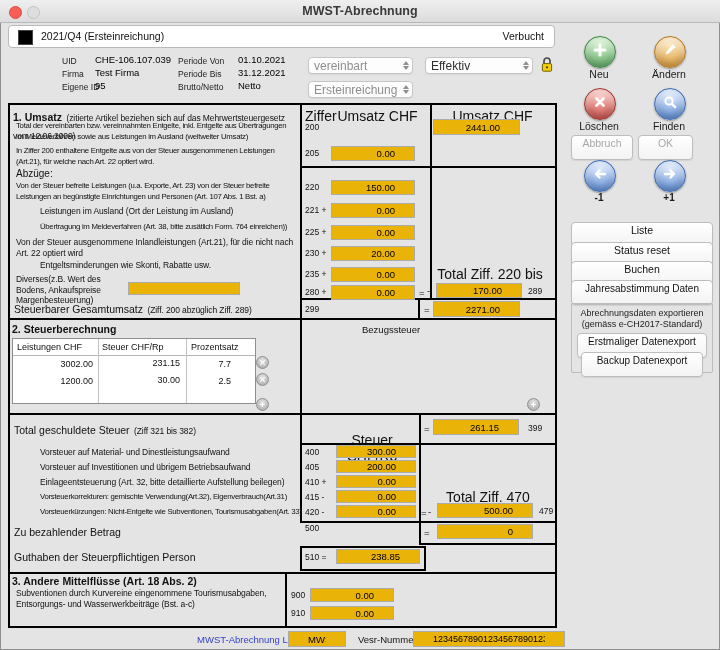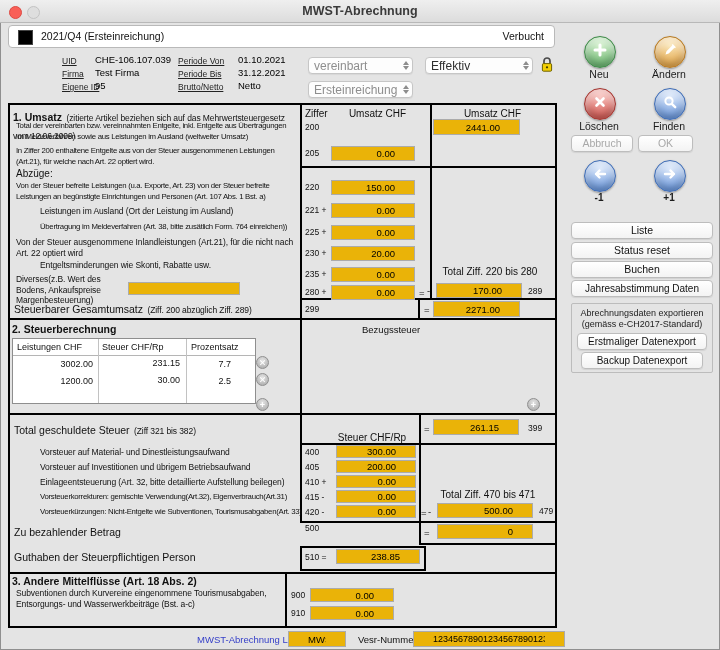--- a/index.html
+++ b/index.html
@@ -15,42 +15,42 @@
   .tl{position:absolute;top:6px;width:11px;height:11px;border-radius:50%;}
   .tl.red{left:9px;background:#f95f57;border:1px solid #dd4a43;}
   .tl.grey{left:27px;background:#dedede;border:1px solid #c3c3c3;}
   
   .recordbar{position:absolute;left:8px;top:25px;width:545px;height:21px;background:#fff;
     border:1px solid #b9b9b9;border-radius:4px;}
   .sq{position:absolute;left:9px;top:4px;width:13px;height:13px;background:#000;border:1px solid #444;}
   .rtitle{position:absolute;left:32px;top:4px;font-size:10.5px;}
   .rstatus{position:absolute;right:10px;top:4px;font-size:10.5px;}
   
-  .hl9{font-size:8.5px;color:#222;text-decoration:underline;}
+  .hl9{font-size:8.5px;color:#222;}
   .hv{font-size:9.5px;color:#000;}
   .dd{position:absolute;height:17px;background:#fdfdfd;border:1px solid #c6c6c6;border-radius:4px;
       font-size:12px;line-height:16px;padding:0 16px 0 5px;box-sizing:border-box;color:#8e8e8e;
       box-shadow:0 1px 1px rgba(0,0,0,.06);}
   .dd.dark{color:#2e2e2e;}
   .stepper{position:absolute;right:3px;top:3px;display:flex;flex-direction:column;gap:1px;align-items:center;}
   .st{width:0;height:0;border-left:3px solid transparent;border-right:3px solid transparent;}
   .st.up{border-bottom:4px solid #8d8d8d;}
   .st.down{border-top:4px solid #8d8d8d;}
   
   .mainbox{position:absolute;left:8px;top:103px;width:549px;height:525px;border:2px solid #000;box-sizing:border-box;}
   .hline{position:absolute;height:2px;background:#000;}
   .vline{position:absolute;width:2px;background:#000;}
   
   .small{font-size:8.5px;line-height:10.5px;letter-spacing:-.1px;}
   .f78{font-size:7.8px;letter-spacing:-.3px;line-height:10.5px;}
   .nw{white-space:nowrap;padding-left:24px;}
   .mid{font-size:10.5px;}
   .b{font-weight:bold;}
   .zif{font-size:8.5px;}
-  .colh{font-size:10px;text-align:center;}
+  .colh{font-size:14px;text-align:center;}
   .op{font-size:9.5px;}
   input.num{position:absolute;border:1px solid #ababab;background:#eab308;font-size:9.5px;
     text-align:right;padding:0 19px;box-sizing:border-box;height:15px;
     font-family:"Liberation Sans","DejaVu Sans",sans-serif;color:#000;}
   input.txt{text-align:left;}
   
   .table{position:absolute;left:12px;top:338px;width:242px;height:64px;background:#fff;border:1px solid #8e8e8e;}
   .tcell{position:absolute;font-size:9px;}
   .tval{position:absolute;font-size:9px;text-align:right;}
   .tline-v{position:absolute;top:0;width:1px;height:64px;background:#c2c2c2;}
@@ -61,21 +61,21 @@
     color:#fff;font-size:9px;font-weight:bold;text-align:center;line-height:12px;box-sizing:border-box;}
   
   .cbtn{position:absolute;width:30px;height:30px;border-radius:50%;display:flex;align-items:center;justify-content:center;
     box-shadow:inset 0 7px 8px rgba(255,255,255,.55), inset 0 -4px 6px rgba(0,0,0,.2), 0 1px 2px rgba(0,0,0,.35);}
   .cbtn.green{background:radial-gradient(circle at 50% 28%,#cdeec4,#4da257);border:1px solid #3f8a49;}
   .cbtn.orange{background:radial-gradient(circle at 50% 28%,#f9e3b0,#d9912c);border:1px solid #b67a24;}
   .cbtn.red{background:radial-gradient(circle at 50% 28%,#f7b6b1,#c33f38);border:1px solid #a23631;}
   .cbtn.blue{background:radial-gradient(circle at 50% 28%,#d6e4f9,#4a7fd0);border:1px solid #3f6cb4;}
   .clbl{position:absolute;width:60px;text-align:center;font-size:10.5px;color:#1c1c1c;}
   .btn{position:absolute;background:linear-gradient(#ffffff,#f3f3f3);border:1px solid #bdbdbd;border-radius:4px;
-    font-size:10.5px;text-align:center;height:17px;line-height:15px;box-sizing:border-box;color:#111;
+    font-size:10.5px;text-align:center;height:25px;line-height:15px;box-sizing:border-box;color:#111;
     box-shadow:0 1px 1px rgba(0,0,0,.08);}
   .btn.dis{color:#a8a8a8;}
   .groupbox{position:absolute;left:571px;top:303px;width:142px;height:70px;border:1px solid #bcbcbc;border-radius:2px;box-sizing:border-box;}
   .gtxt{position:absolute;width:142px;text-align:center;font-size:9px;color:#222;}
   .link{font-size:9.5px;color:#3640c8;}
 </style>
 </head>
 <body>
 
 <div class="win">

